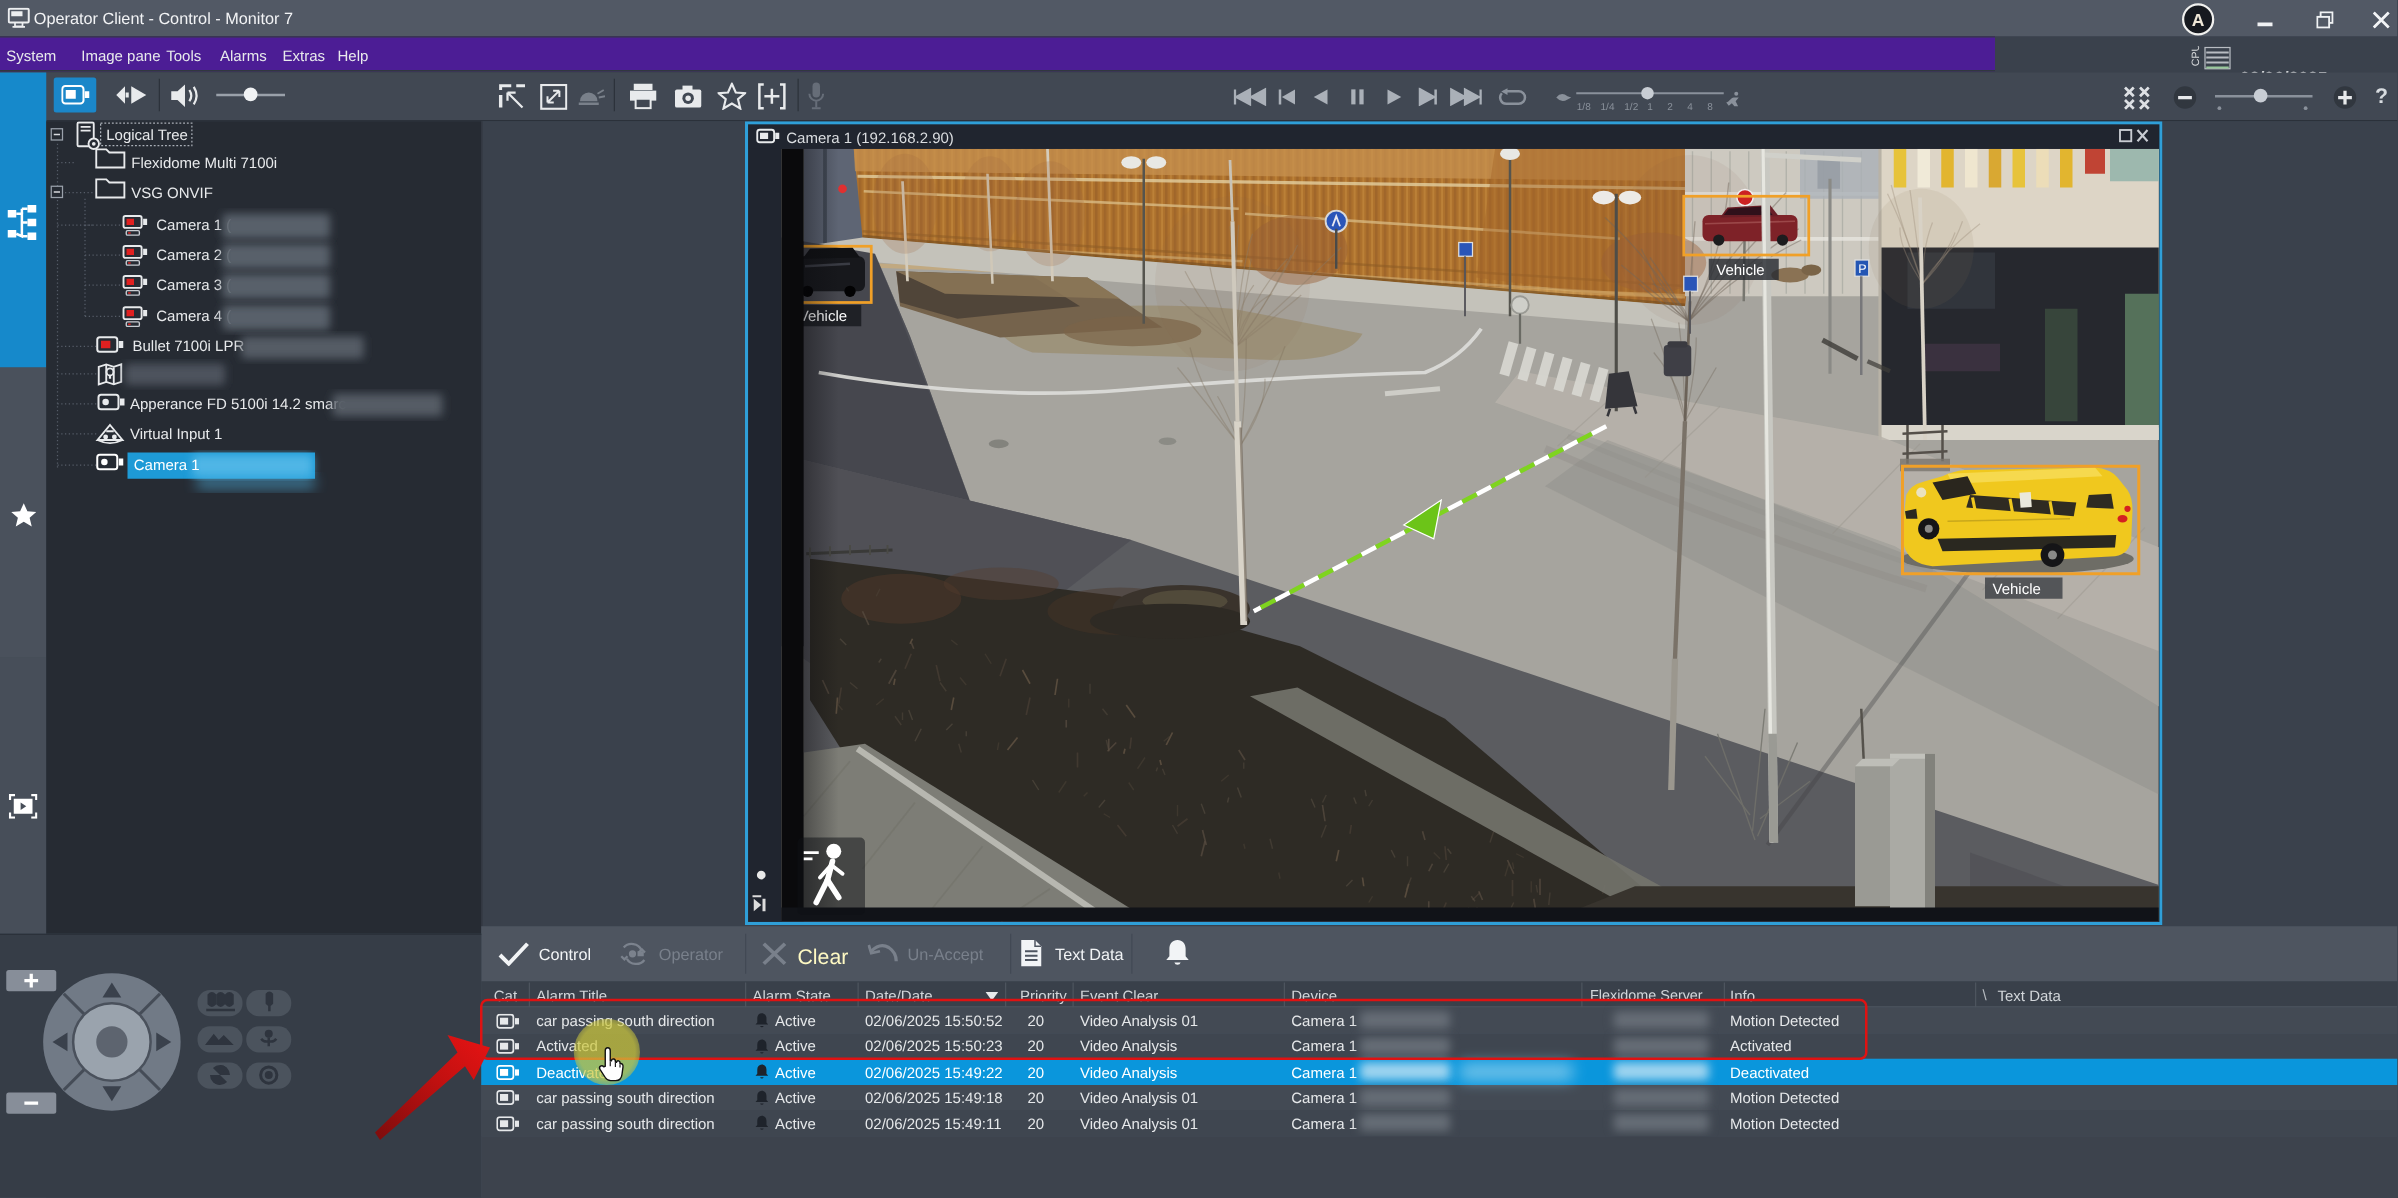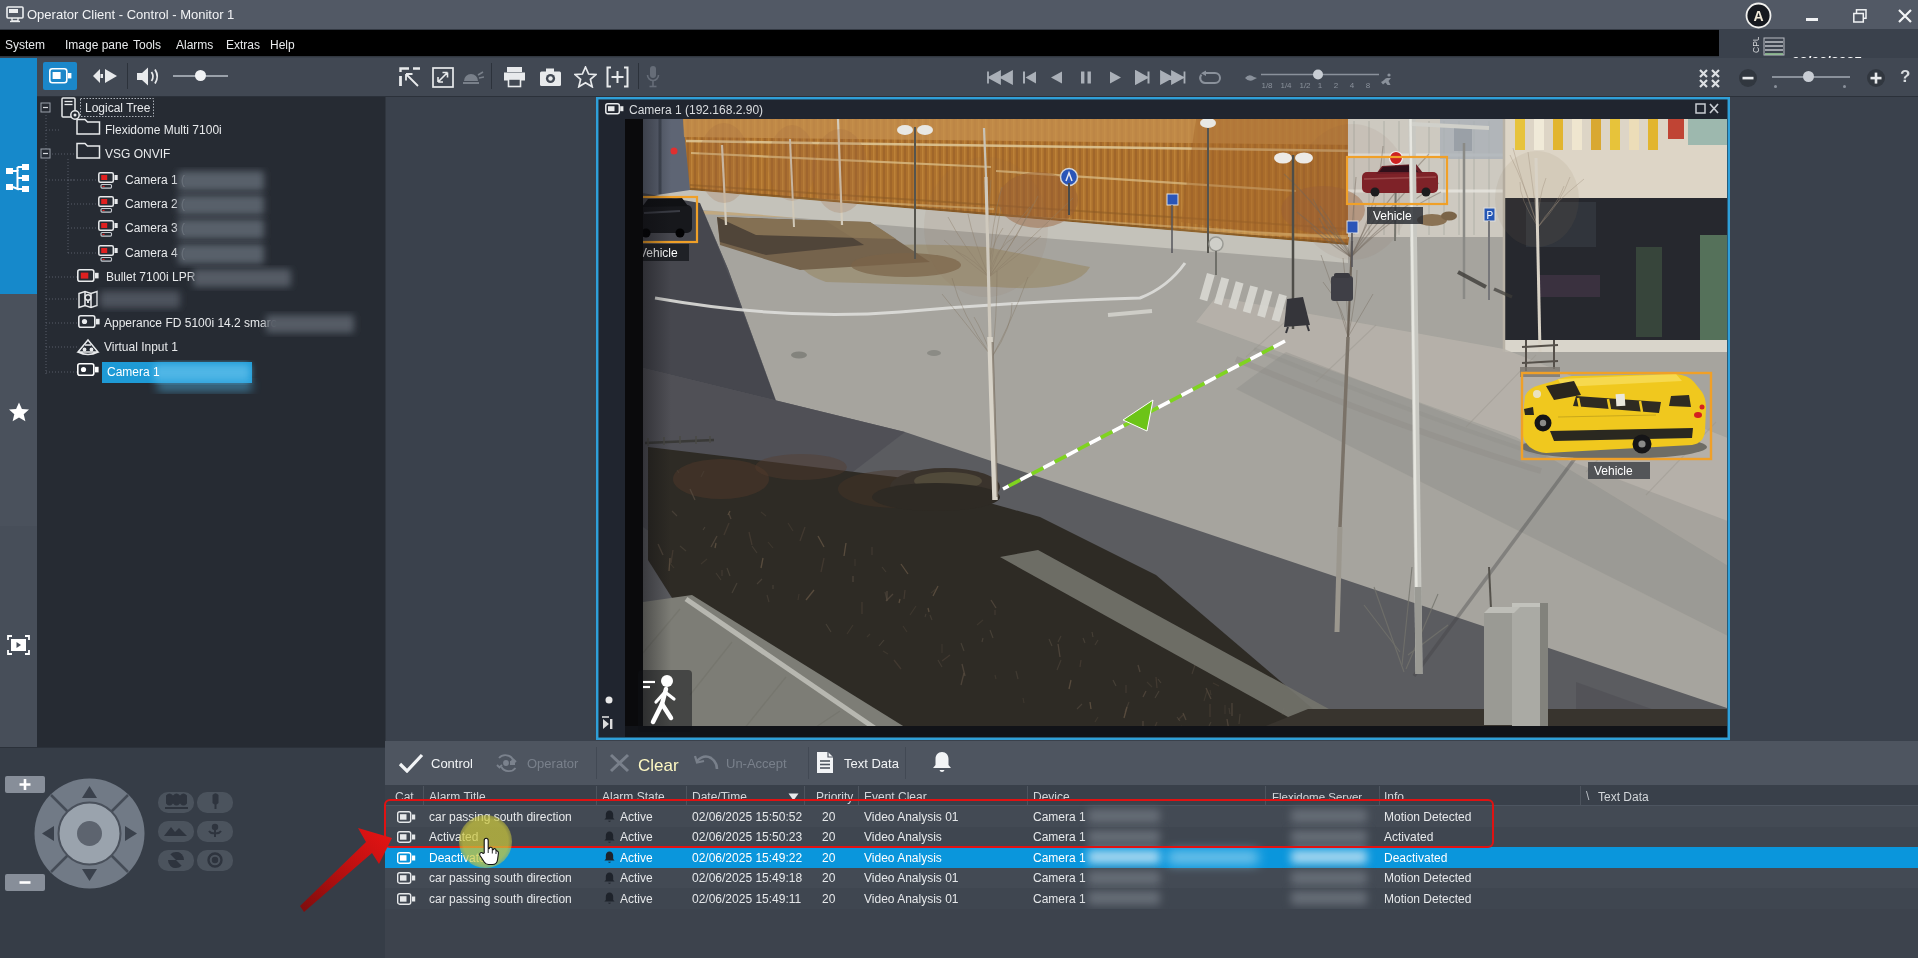--- a/index.html
+++ b/index.html
@@ -1,40 +1,40 @@
 <!DOCTYPE html>
 <html><head><meta charset="utf-8">
 <style>
 *{margin:0;padding:0;box-sizing:border-box}
 html,body{width:1918px;height:958px;overflow:hidden}
 body{font-family:"Liberation Sans",sans-serif;background:#3a414c;position:relative;color:#e6e8ea}
 .abs{position:absolute}
 #titlebar{left:0;top:0;width:1918px;height:29px;background:#525965}
 #titlebar .tt{position:absolute;left:27px;top:7px;font-size:13px;color:#f2f3f5}
-#menubar{left:0;top:29px;width:1719px;height:28px;background:#000000;border-top:1px solid #343a44;border-bottom:1px solid #31373f}
+#menubar{left:0;top:29px;width:1596px;height:28px;background:#4c1d95;border-top:1px solid #343a44;border-bottom:1px solid #31373f}
 .mi{position:absolute;top:8px;font-size:12px;color:#e8eaec}
 #toolrow{left:0;top:58px;width:1918px;height:39px;background:#414853;border-bottom:1px solid #2b313a}
 #leftstrip{left:0;top:58px;width:37px;height:900px;background:#454c57}
 #bluestrip{left:0;top:58px;width:37px;height:236px;background:#1689cb}
 #strip2{left:0;top:294px;width:37px;height:232px;background:#4a515c}
 #strip3{left:0;top:526px;width:37px;height:221px;background:#474e59}
 #treepanel{left:37px;top:97px;width:348px;height:650px;background:#262b33}
 #ptzpanel{left:0;top:747px;width:385px;height:211px;background:#363d47;border-top:1px solid #2b313a}
 #panearea{left:385px;top:97px;width:1533px;height:644px;background:#3a414c;border-left:1px solid #30363f}
 #alarmpanel{left:385px;top:741px;width:1533px;height:217px;background:#4e5560}
 </style></head>
 <body>
 <div class="abs" id="titlebar">
  <svg class="abs" style="left:6px;top:6px" width="18" height="17" viewBox="0 0 18 17">
       <rect x="1" y="1" width="16" height="11" rx="1" fill="none" stroke="#eceef0" stroke-width="1.6"></rect>
       <rect x="3" y="3" width="9" height="4" fill="#eceef0"></rect>
       <path d="M6 12 L6 15 L12 15 L12 12" fill="none" stroke="#eceef0" stroke-width="1.4"></path>
       <line x1="4" y1="15.5" x2="14" y2="15.5" stroke="#eceef0" stroke-width="1.4"></line>
     </svg>
- <span class="tt">Operator Client - Control - Monitor 1</span>
+ <span class="tt">Operator Client - Control - Monitor 7</span>
  <svg class="abs" style="left:1745px;top:2px" width="27" height="27" viewBox="0 0 27 27">
       <circle cx="13.5" cy="13.5" r="12" fill="#16191f" stroke="#f0f0ee" stroke-width="1.8"></circle>
       <text x="13.5" y="18.5" text-anchor="middle" font-size="14" font-weight="bold" fill="#f0e8d8" font-family="Liberation Sans">A</text>
     </svg>
  <div class="abs" style="left:1806px;top:18px;width:12px;height:2.5px;background:#f0f2f4"></div>
  <svg class="abs" style="left:1853px;top:9px" width="14" height="14" viewBox="0 0 14 14">
       <rect x="3.5" y="0.8" width="9.5" height="8.5" fill="none" stroke="#f0f2f4" stroke-width="1.5"></rect>
       <rect x="0.8" y="4.5" width="9.5" height="8.5" fill="#525965" stroke="#f0f2f4" stroke-width="1.5"></rect>
     </svg>
  <svg class="abs" style="left:1898px;top:9px" width="14" height="14" viewBox="0 0 14 14">
@@ -424,21 +424,21 @@
 <div class="abs" style="left:905px;top:747px;width:1px;height:32px;background:#424954"></div>
 <svg class="abs" style="left:931px;top:751px" width="22" height="23" viewBox="0 0 22 23">
     <path d="M11 1 C7 1 4.5 4 4.5 8 L4.5 14 L2 17 L20 17 L17.5 14 L17.5 8 C17.5 4 15 1 11 1 Z" fill="#f2f4f6"></path>
     <path d="M8.5 19 a2.6 2.6 0 0 0 5 0 Z" fill="#f2f4f6"></path>
   </svg>
 
 <div class="abs" style="left:385px;top:785px;width:1533px;height:21px;background:#39404a;border-bottom:1px solid #4d5560"></div>
 <span class="abs" style="left:395px;top:790px;font-size:12px;color:#d2d6da">Cat..</span>
 <span class="abs" style="left:429px;top:790px;font-size:12px;color:#d2d6da">Alarm Title</span>
 <span class="abs" style="left:602px;top:790px;font-size:12px;color:#d2d6da">Alarm State</span>
-<span class="abs" style="left:692px;top:790px;font-size:12px;color:#d2d6da">Date/Time</span>
+<span class="abs" style="left:692px;top:790px;font-size:12px;color:#d2d6da">Date/Date</span>
 <svg class="abs" style="left:788px;top:793px" width="11" height="8">
     <path d="M0.5 0.5 L10.5 0.5 L5.5 7.5 Z" fill="#e8eaec"></path>
   </svg>
 <span class="abs" style="left:816px;top:790px;font-size:12px;color:#d2d6da">Priority</span>
 <span class="abs" style="left:864px;top:790px;font-size:12px;color:#d2d6da">Event Clear</span>
 <span class="abs" style="left:1033px;top:790px;font-size:12px;color:#d2d6da">Device</span>
 <span class="abs" style="left:1272px;top:791px;font-size:11.5px;color:#d2d6da">Flexidome Server</span>
 <span class="abs" style="left:1384px;top:790px;font-size:12px;color:#d2d6da">Info</span>
 <span class="abs" style="left:1586px;top:789px;font-size:12px;color:#b8bcc2">\</span>
 <span class="abs" style="left:1598px;top:790px;font-size:12px;color:#d2d6da">Text Data</span>

